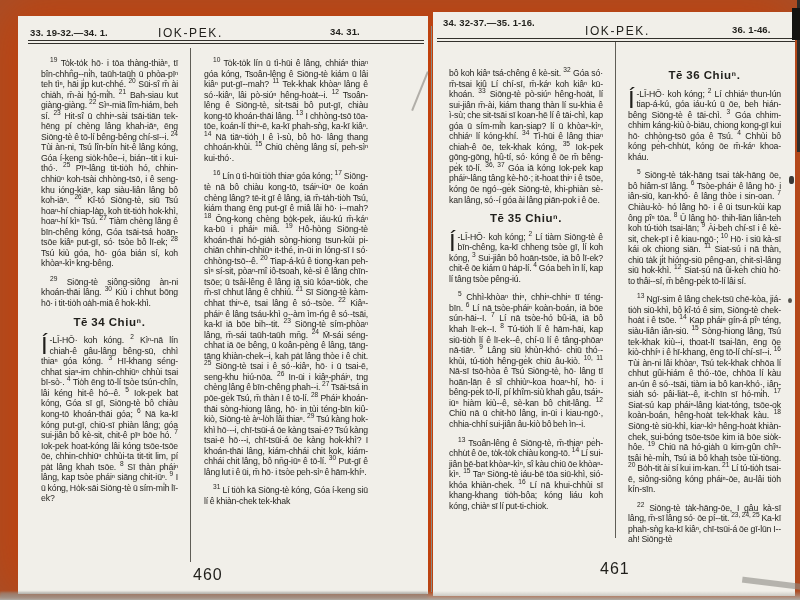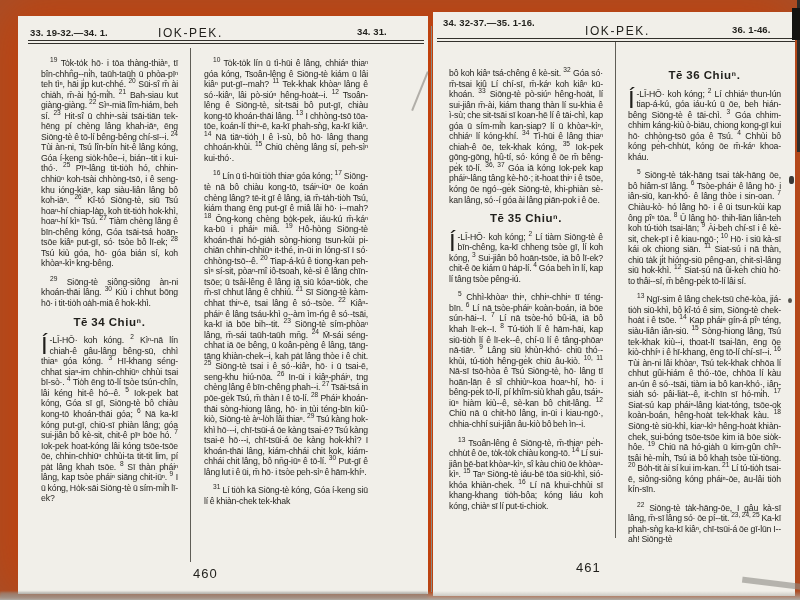--- a/index.html
+++ b/index.html
@@ -29,21 +29,21 @@
   .col p{margin:8px;}
   .col p.ind{text-indent:9px;}
   .vs sup,.col sup{font-size:6.6px;line-height:0;letter-spacing:0;}
   .chapter-heading{
     text-align:center;font-weight:bold;font-size:11.5px;letter-spacing:.6px;
     margin:20px 0 12px;text-indent:0;
   }
   .dropcap{
     float:left;font-size:24px;line-height:20px;padding:1px 2px 0 0;font-weight:normal;
   }
-  .pageno{position:absolute;font-size:13px;letter-spacing:1px;}
+  .pageno{position:absolute;font-size:16px;letter-spacing:1px;}
 
   
   .mark{position:absolute;}
   .edge-line{right:0;top:0;width:3px;height:152px;background:#2e2d2a;}
   .edge-blob{right:0;top:8px;width:8px;height:32px;background:#141412;}
   .edge-dot1{right:6px;top:176px;width:5px;height:8px;background:#3a3935;border-radius:40%;}
   .edge-dot2{right:8px;top:298px;width:4px;height:5px;background:#55534d;border-radius:50%;}
   .scratch{left:419px;top:70px;width:1.5px;height:42px;background:#7b7973;opacity:.55;transform:rotate(22deg);}
   .bottom-shade{left:0;bottom:0;width:800px;height:9px;background:linear-gradient(#e9e7e100,#aeaca6);}
   .bottom-streak{left:0;bottom:2px;width:428px;height:6px;background:#8f8d87;opacity:.5;filter:blur(1px);}
@@ -52,21 +52,21 @@
 </head>
 <body>
 
 <div class="scan">
 
   <div class="page-bg left"></div>
   <div class="page-bg right"></div>
 
   <span class="hdr" style="left:30px;top:27px;">33. 19-32.—34. 1.</span>
   <span class="hdr center" style="left:158px;top:26px;">IOK-PEK.</span>
-  <span class="hdr" style="left:330px;top:26px;margin-left:27px;">34. 31.</span>
+  <span class="hdr" style="left:330px;top:26px;">34. 31.</span>
   <div class="rule" style="left:28px;top:40px;width:396px;"></div>
 
   <span class="hdr" style="left:443px;top:17px;">34. 32-37.—35. 1-16.</span>
   <span class="hdr center" style="left:585px;top:24px;">IOK-PEK.</span>
   <span class="hdr" style="left:732px;top:24px;">36. 1-46.</span>
   <div class="rule" style="left:437px;top:38px;width:358px;"></div>
 
   <div class="gutter"></div>
   <div class="coldiv" style="left:190px;top:48px;height:514px;"></div>
   <div class="coldiv" style="left:615px;top:42px;height:496px;"></div>
@@ -87,21 +87,21 @@
   <div class="pageno" style="left:193px;top:566px;">460</div>
 
   <div class="col" style="left:441px;top:60px;width:170px;height:512px;">
     <p class="vs">bô koh kiâⁿ tsá-chêng ê kè-sit. <sup>32</sup> Góa só· m̄-tsai kiû Lí chí-sī, m̄-káⁿ koh kiâⁿ kū-khoán. <sup>33</sup> Siōng-tè pò-siúⁿ hêng-hoa̍t, lí sui-jiân m̄-ài, kiám thang thàn lí su-khia ê ì-sù; che sit-tsāi sī koan-hē lí ê tāi-chì, kap góa ū sím-mi̍h kan-siap? lí ū khòaⁿ-kìⁿ, chhiáⁿ lí kóng-khí. <sup>34</sup> Tì-hūi ê lâng thiaⁿ chiah-ê ōe, tek-khak kóng, <sup>35</sup> Iok-pek gōng-gōng, hû-tí, só· kóng ê ōe m̄ bêng-pe̍k tō-lí. <sup>36, 37</sup> Góa iā kóng Iok-pek kap pháiⁿ-lâng tâng kè-hō·; it-hoat thiⁿ i ê tsōe, kóng ōe ngó·-ge̍k Siōng-tè, khi-phiàn sè-kan lâng, só·-í góa ài lâng piān-pok i ê ōe.</p>
     <p class="chapter-heading">Tē 35 Chiuⁿ.</p>
     <p><span class="dropcap">Í</span><span class="vs">-LĪ-HŌ· koh kóng; <sup>2</sup> Lí tiàm Siōng-tè ê bīn-chêng, ka-kī chheng tsòe gī, lí koh kóng, <sup>3</sup> Sui-jiân bô hoān-tsōe, iā bô lī-ek? chit-ê ōe kiám ū ha̍p-lí. <sup>4</sup> Góa beh ìn lí, kap lí tâng tsòe pêng-iú.</span></p>
     <p class="vs ind"><sup>5</sup> Chhì-khòaⁿ thiⁿ, chhiⁿ-chhiⁿ tī téng-bīn. <sup>6</sup> Lí nā tsòe-pháiⁿ koàn-boán, iā bōe sún-hāi--I. <sup>7</sup> Lí nā tsòe-hó bû-iā, iā bô khah lī-ek--I. <sup>8</sup> Tú-tio̍h lí ê hām-hāi, kap siū-tio̍h lí ê lī-ek--ê, chí-ū lí ê tâng-phōaⁿ nā-tiāⁿ. <sup>9</sup> Lâng siū khùn-khó· chiū thó·-khùi, tú-tio̍h hêng-ge̍k chiū âu-kiò. <sup>10, 11</sup> Nā-sī tsō-hòa ê Tsú Siōng-tè, hō· lâng tī hoān-lān ê sî chhiùⁿ-koa hoaⁿ-hí, hō· i bêng-pe̍k tō-lí, pí khîm-siù khah gâu, tsáiⁿ-iūⁿ hiàm kiù--ê, sè-kan bô chit-lâng. <sup>12</sup> Chiū nā ū chit-hō lâng, in-ūi i kiau-ngō·, chhia-chhí sui-jiân âu-kiò bô beh ìn--i.</p>
     <p class="vs ind"><sup>13</sup> Tsoân-lêng ê Siōng-tè, m̄-thiaⁿ pe̍h-chhu̍t ê ōe, to̍k-to̍k chiàu kong-tō. <sup>14</sup> Lí sui-jiân bē-bat khòaⁿ-kìⁿ, sî kàu chiū ōe khòaⁿ-kìⁿ. <sup>15</sup> Taⁿ Siōng-tè iáu-bē tōa siū-khì, sió-khóa khiàn-chek. <sup>16</sup> Lí nā khui-chhùi sī khang-khang tio̍h-bôa; kóng liáu koh kóng, chiàⁿ sī lí put-ti-chiok.</p>
   </div>
 
-  <div class="pageno" style="left:576px;top:560px;">461</div>
+  <div class="pageno" style="left:600px;top:560px;">461</div>
 
   <div class="col" style="left:620px;top:44px;width:169px;height:520px;">
     <p class="chapter-heading" style="margin-top:26px;">Tē 36 Chiuⁿ.</p>
     <p><span class="dropcap">Í</span><span class="vs">-LĪ-HŌ· koh kóng; <sup>2</sup> Lí chhiáⁿ thun-lún tiap-á-kú, góa iáu-kú ū ōe, beh hián-bêng Siōng-tè ê tāi-chì. <sup>3</sup> Góa chhim-chhim káng-kiù ò-biāu, chiong kong-gī kui hō· chhòng-tsō góa ê Tsú. <sup>4</sup> Chhùi bô kóng pe̍h-chhu̍t, kóng ōe m̄-káⁿ khoa-kháu.</span></p>
     <p class="vs ind"><sup>5</sup> Siōng-tè ta̍k-hāng tsai ta̍k-hāng ōe, bô hiâm-sī lâng. <sup>6</sup> Tsòe-pháiⁿ ê lâng hō· i iân-siū, kan-khó· ê lâng thòe i sin-oan. <sup>7</sup> Chiàu-kò· hó lâng hō· i ê ūi tsun-kùi kap ông pîⁿ tōa. <sup>8</sup> Ū lâng hō· thih-liān liân-teh koh tú-tio̍h tsai-lān; <sup>9</sup> Ài-beh chí-sī i ê kè-sit, chek-pī i ê kiau-ngō·; <sup>10</sup> Hō· i siū kà-sī kái ok chiong siān. <sup>11</sup> Siat-sú i nā thàn, chiū ta̍k ji̍t hióng-siū pêng-an, chit-sì-lâng siū hok-khì. <sup>12</sup> Siat-sú nā ûi-ke̍h chiū hō· to thâi--sí, m̄ bêng-pe̍k tō-lí lâi sí.</p>
     <p class="vs ind"><sup>13</sup> Ngī-sim ê lâng chek-tsū chē-kòa, jiá-tio̍h siū-khì, bô kî-tó ê sim, Siōng-tè chek-hoa̍t i ê tsōe. <sup>14</sup> Kap pháiⁿ gín-á pîⁿ téng, siàu-liân iân-siū. <sup>15</sup> Sòng-hiong lâng, Tsú tek-khak kiù--i, thoat-lī tsai-lān, ēng ōe kiò-chhíⁿ i ê hī-khang, ēng tō-lí chí-sī--i. <sup>16</sup> Tùi àn-ni lâi khòaⁿ, Tsú tek-khak chhōa lí chhut gûi-hiám ê thó·-tōe, chhōa lí kàu an-ún ê só·-tsāi, tiàm ia bô kan-khó·, iân-sia̍h só· pâi-lia̍t--ê, it-chīn sī hó-mi̍h. <sup>17</sup> Siat-sú kap pháiⁿ-lâng kiat-tóng, tsōe-ok koàn-boán, hêng-hoa̍t tek-khak kàu. <sup>18</sup> Siōng-tè siū-khì, kiaⁿ-kìⁿ hêng-hoa̍t khiàn-chek, sui-bóng tsōe-tsōe kim iā bōe sio̍k-hôe. <sup>19</sup> Chiū nā hó-gia̍h ū kim-gûn chîⁿ-tsâi hè-mi̍h, Tsú iā bô khah tsòe tùi-tiōng. <sup>20</sup> Bo̍h-tit ài sí kui im-kan. <sup>21</sup> Lí tú-tio̍h tsai-ē, siông-siông kóng pháiⁿ-ōe, āu-lâi tio̍h kín-sīn.</p>
     <p class="vs ind"><sup>22</sup> Siōng-tè ta̍k-hāng-ōe, I gâu kà-sī lâng, m̄-sī lâng só· ōe pí--tit. <sup>23, 24, 25</sup> Ka-kī phah-sǹg ka-kī kiâⁿ, chī-tsūi-á ōe gī-lūn I--ah! Siōng-tè</p>
   </div>
 
   <div class="mark edge-line"></div>

